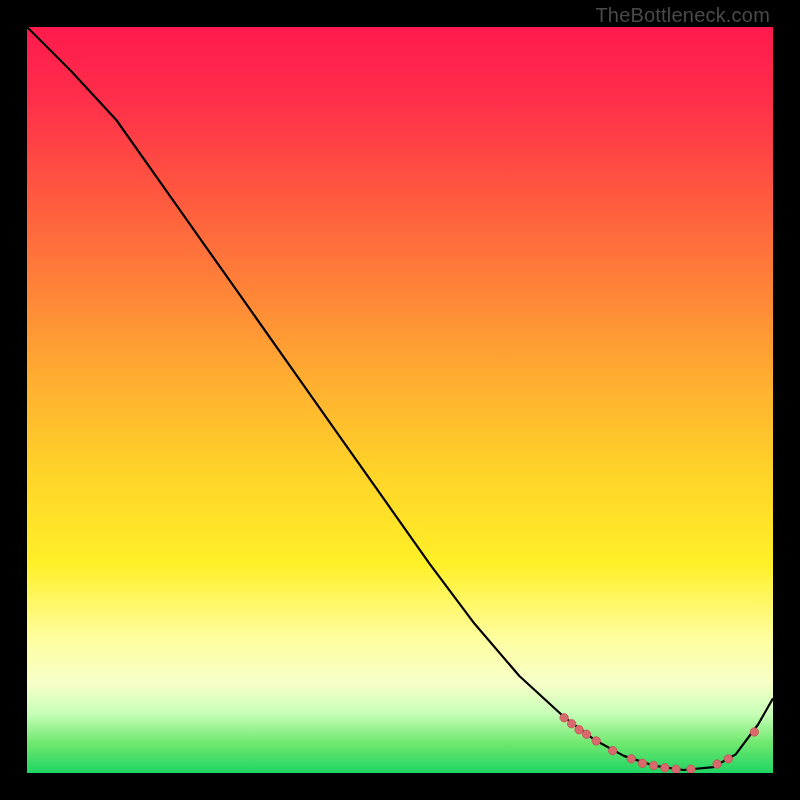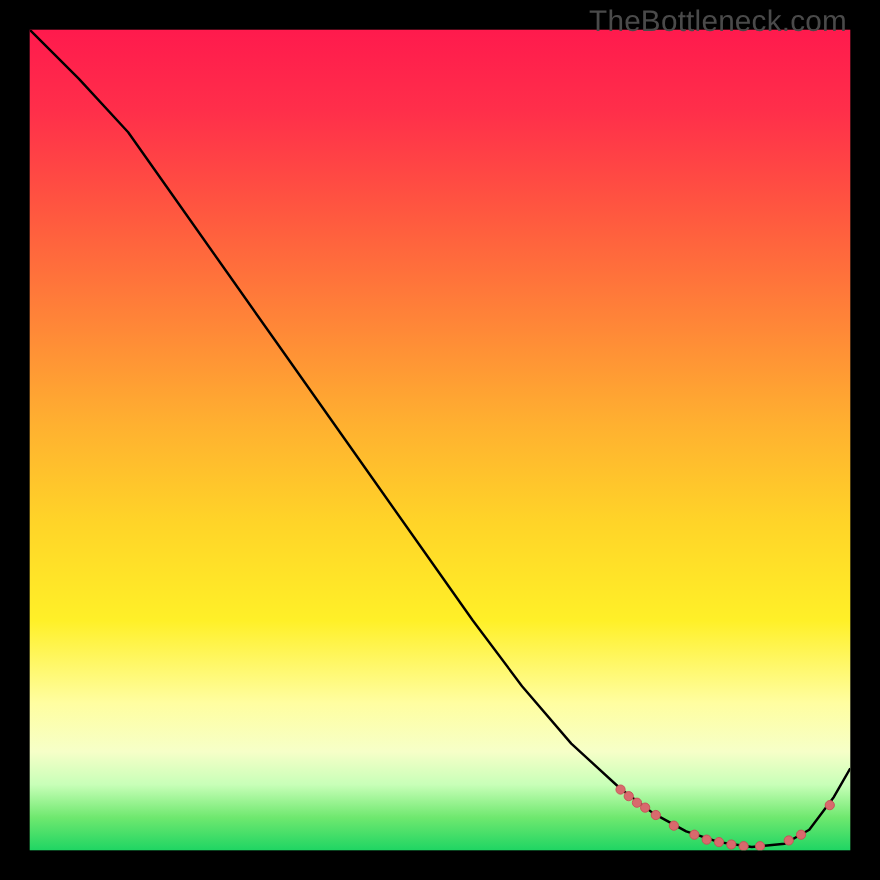--- a/index.html
+++ b/index.html
@@ -40,21 +40,21 @@
       #c8ffb8 92%,
       #6fe86f 96%,
       #1fd563 100%
     );
   }
   .watermark {
     position: absolute;
     top: 4px;
     right: 30px;
     color: #4a4a4a;
-    font-size: 27px;
+    font-size: 20px;
     font-weight: 500;
     letter-spacing: 0.2px;
   }
   svg.curve {
     position: absolute;
     left: 0;
     top: 0;
   }
 </style>
 </head>

